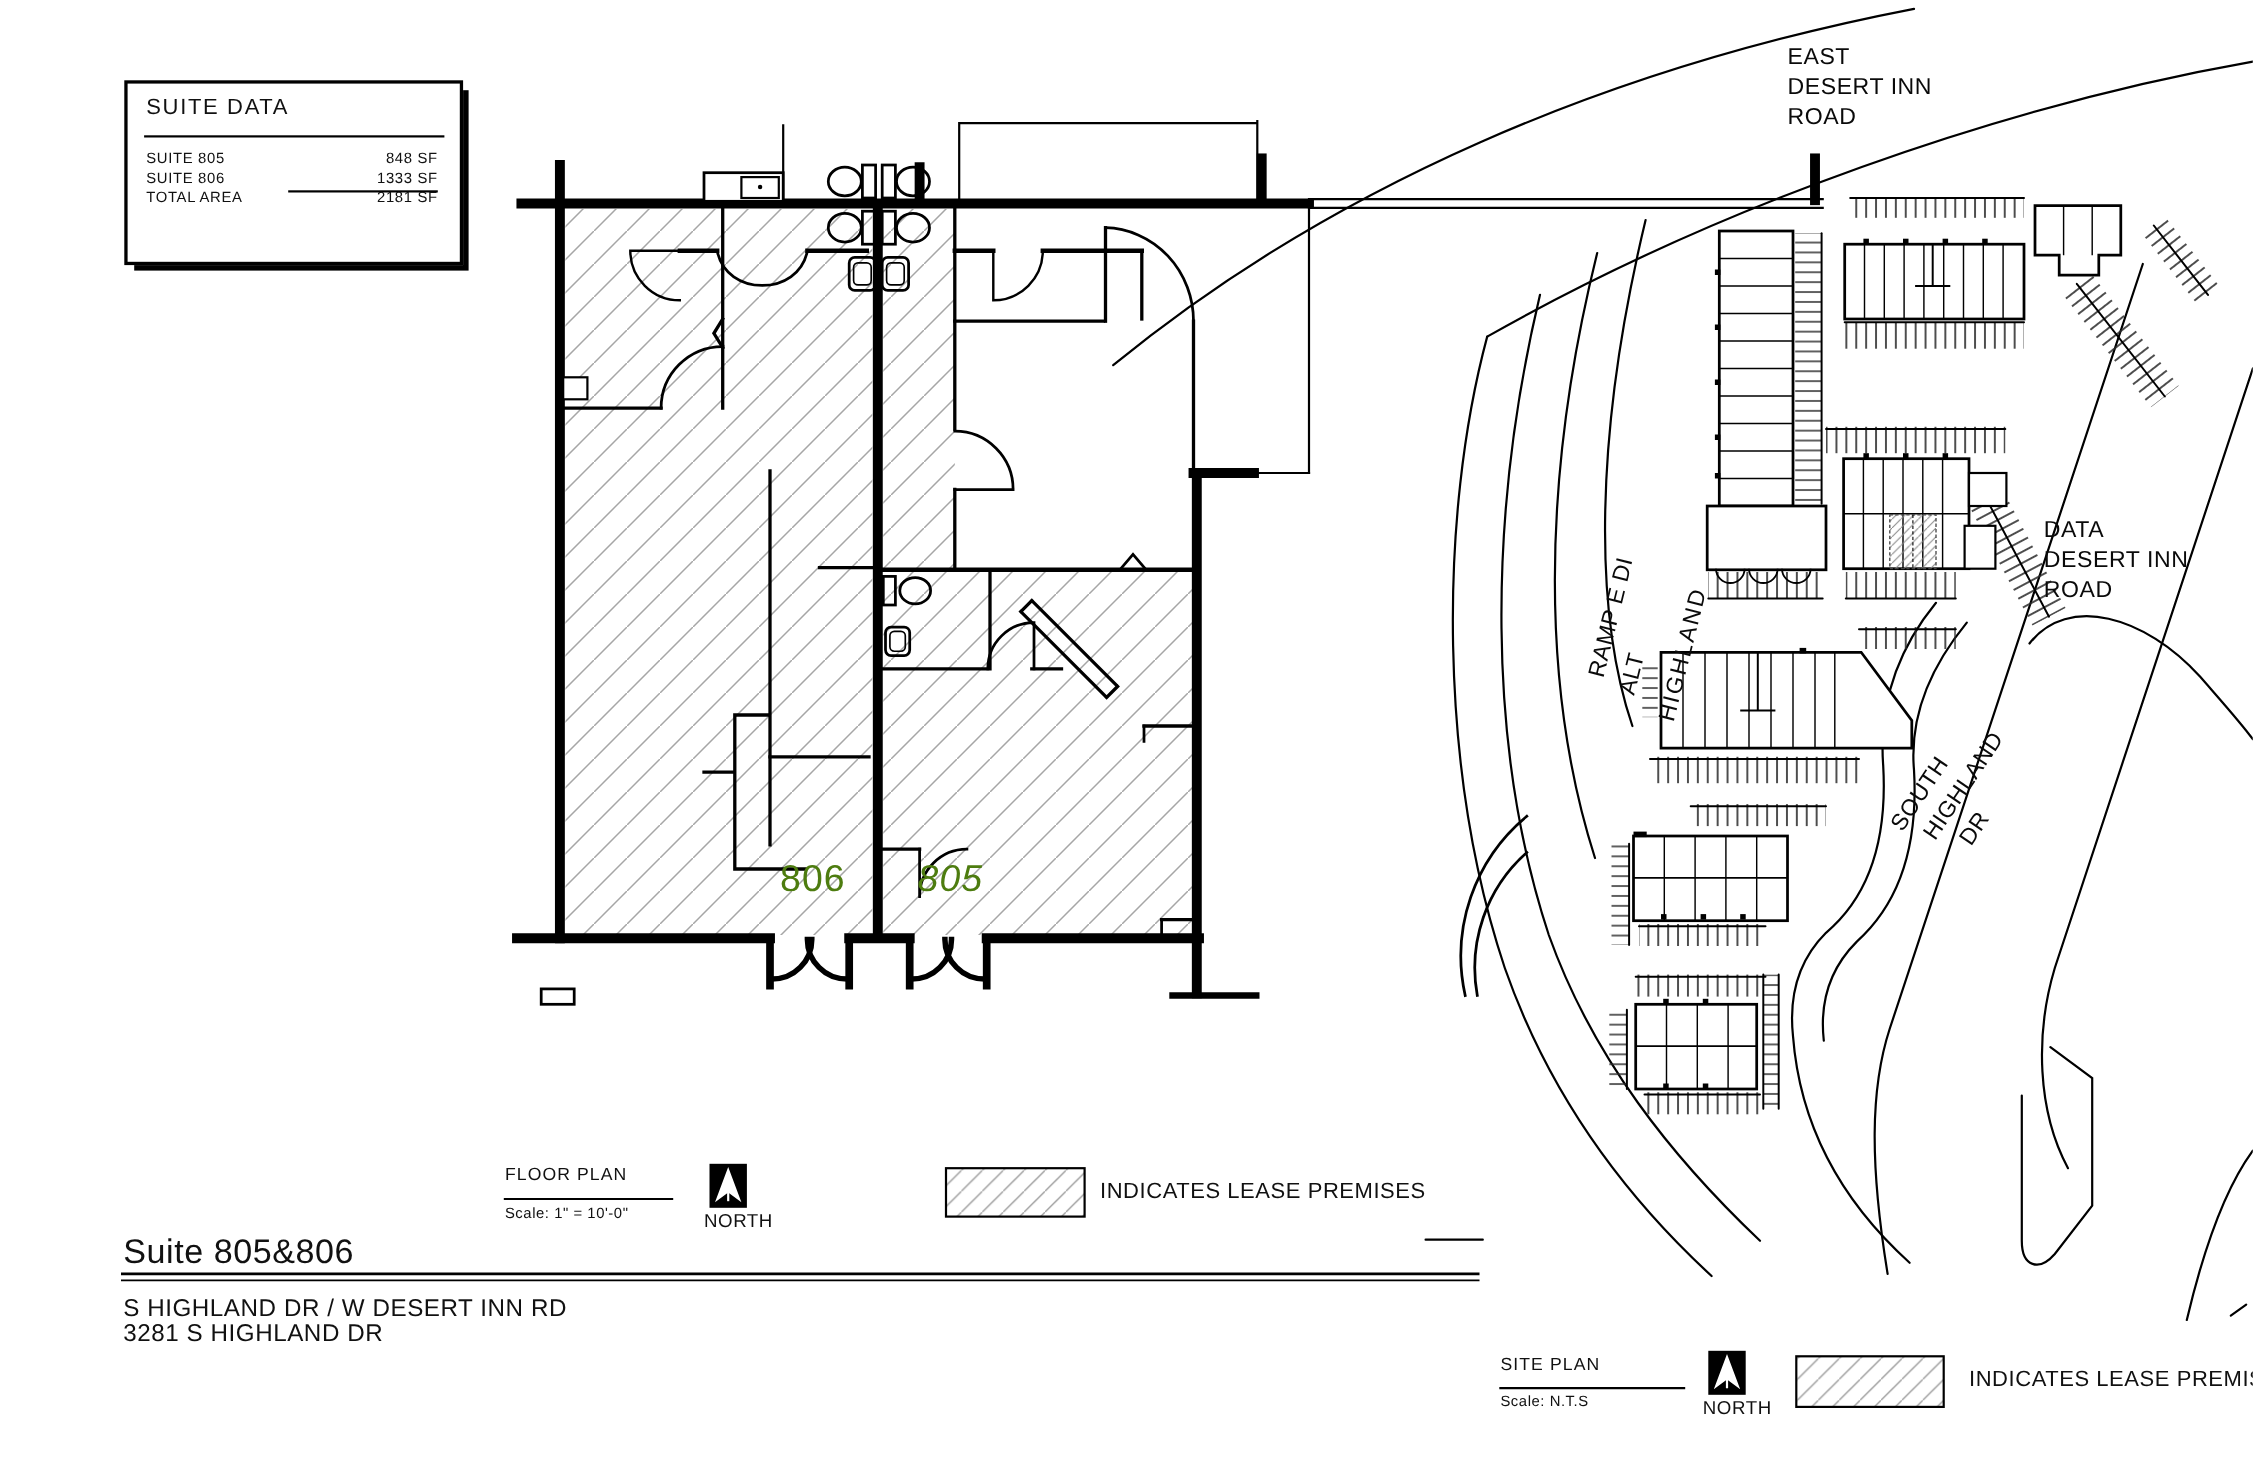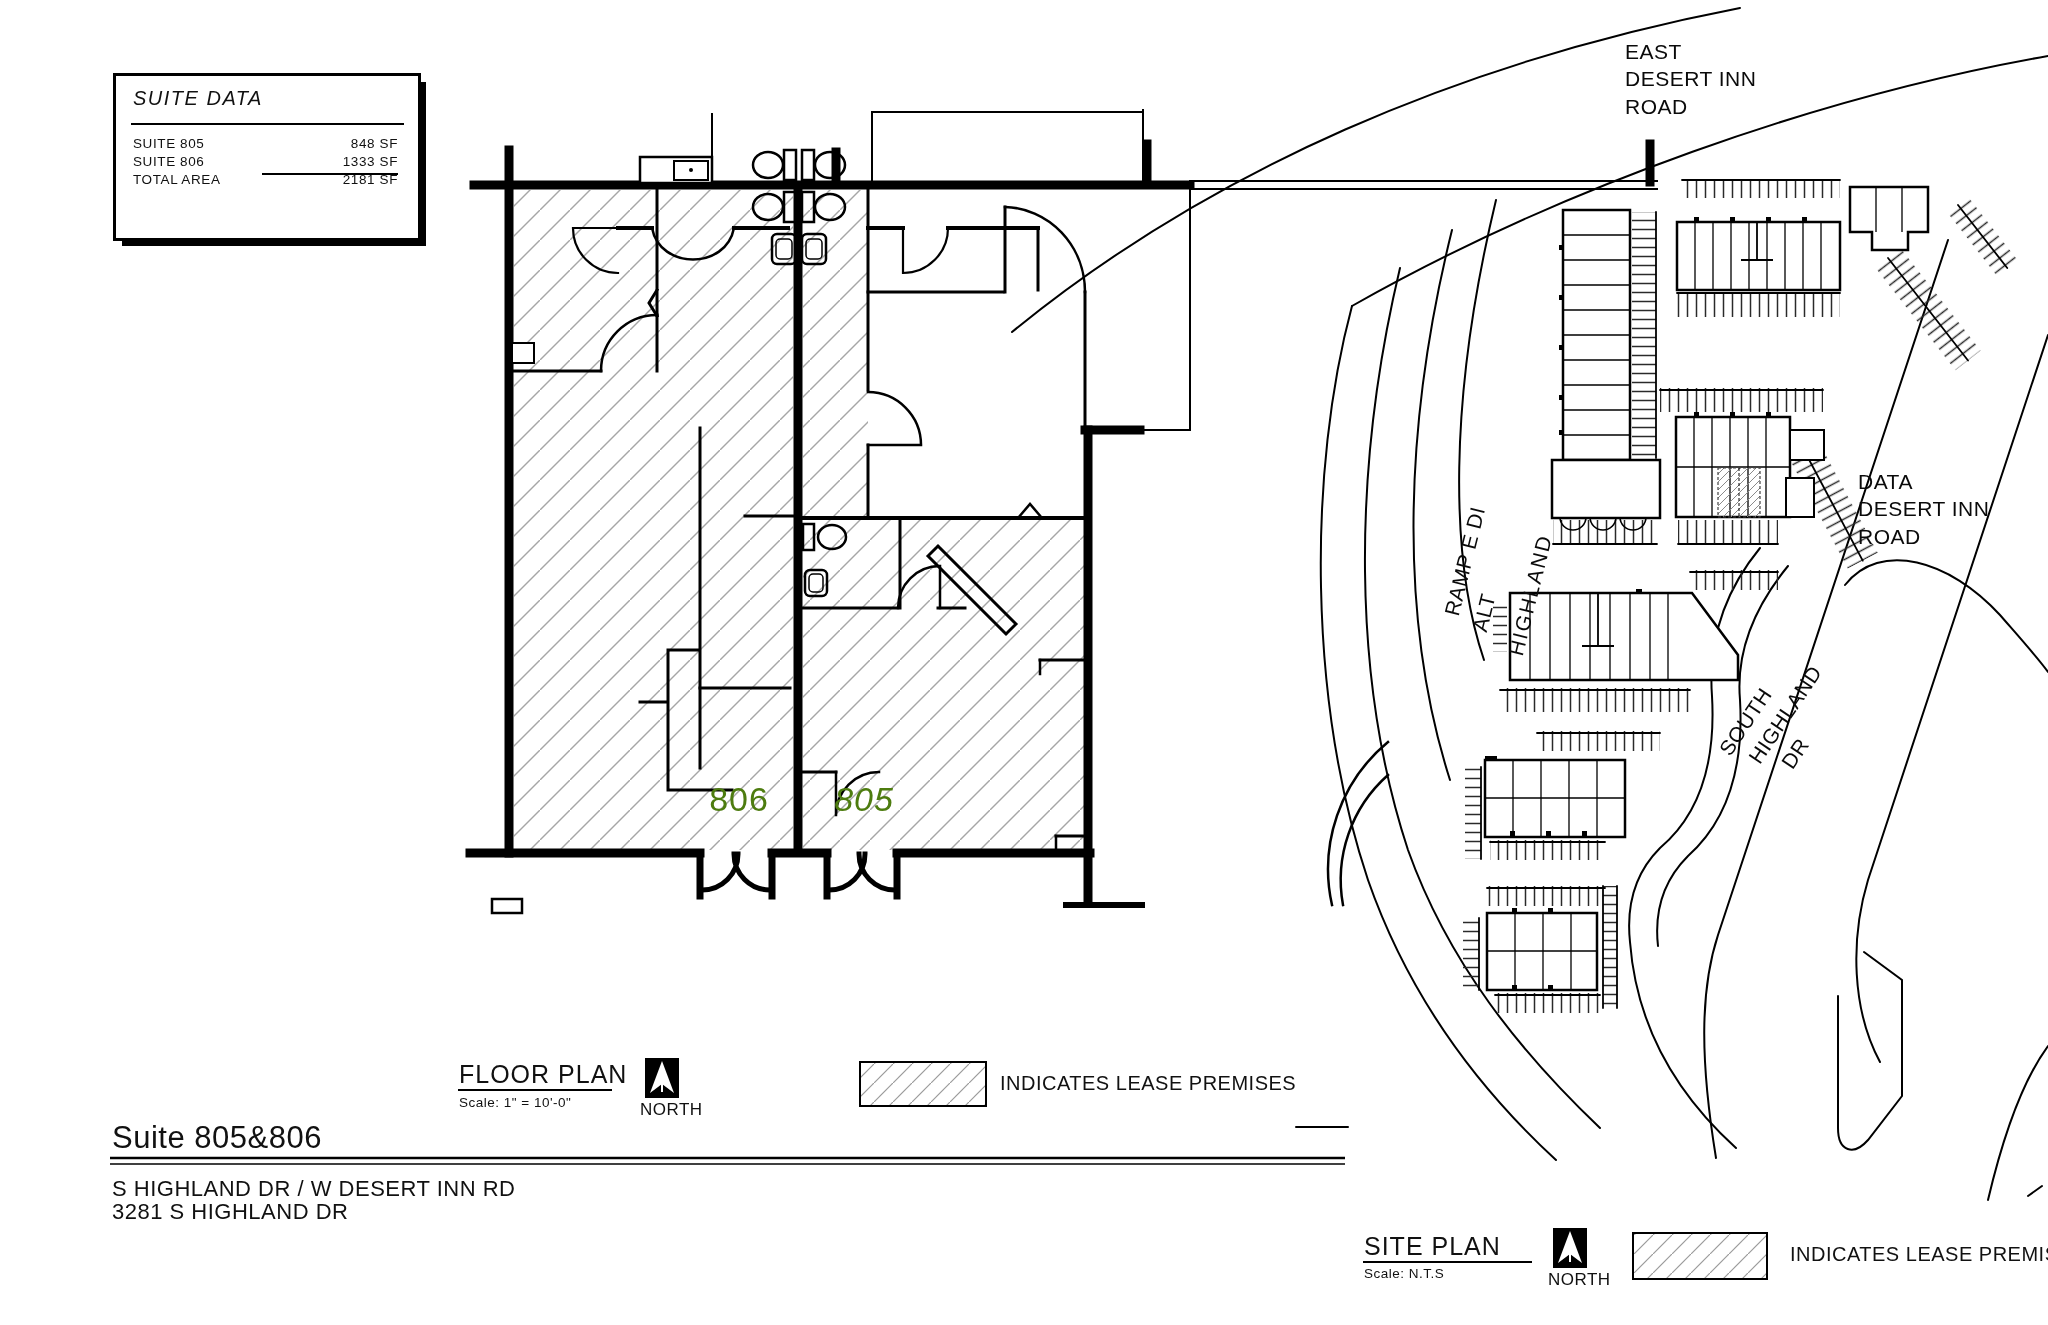--- a/index.html
+++ b/index.html
@@ -3,27 +3,27 @@
 <meta charset="utf-8">
 <style>
   html,body{margin:0;padding:0;background:#fff;}
   body{width:2048px;height:1325px;overflow:hidden;font-family:"Liberation Sans",sans-serif;color:#111;}
   #sheet{position:relative;width:2048px;height:1325px;background:#fff;overflow:hidden;}
   #linework{position:absolute;left:0;top:0;}
   .abs{position:absolute;white-space:nowrap;}
   
   #suite-box{position:absolute;left:113px;top:73px;width:302px;height:162px;border:3px solid #000;
              box-shadow:7px 7px 0 -2px #000;background:#fff;}
-  #suite-box .sd-title{position:absolute;left:17px;top:11px;font-size:20px;letter-spacing:1.5px;font-style:italic;}
+  #suite-box .sd-title{position:absolute;left:17px;top:11px;font-size:20px;letter-spacing:1.5px;}
   #suite-box .sd-rule{position:absolute;left:15px;right:14px;top:47px;border-top:2.5px solid #000;}
   .sd-row{position:absolute;left:17px;right:20px;height:18px;font-size:13.5px;letter-spacing:.6px;}
   .sd-val{position:absolute;right:0;top:0;}
   #sd-sep{position:absolute;left:146px;right:20px;top:97px;border-top:2px solid #000;}
   
-  .cap{font-size:25px;letter-spacing:1px;}
+  .cap{font-size:16px;letter-spacing:1px;}
   .scale{font-size:13.5px;letter-spacing:.5px;}
   .legend-text{font-size:20px;letter-spacing:.5px;}
   .north-label{font-size:17px;letter-spacing:.5px;}
   .plan-label{font-size:34px;letter-spacing:1px;color:#4d7c0f;}
   .road{font-size:21px;line-height:1.3;letter-spacing:.5px;color:#0a0a0a;}
   .rot{transform-origin:0 0;}
   #title-block .tb-title{font-size:31px;letter-spacing:.5px;}
   #title-block .tb-sub{font-size:22px;letter-spacing:.5px;text-align:center;}
 </style>
 </head>

